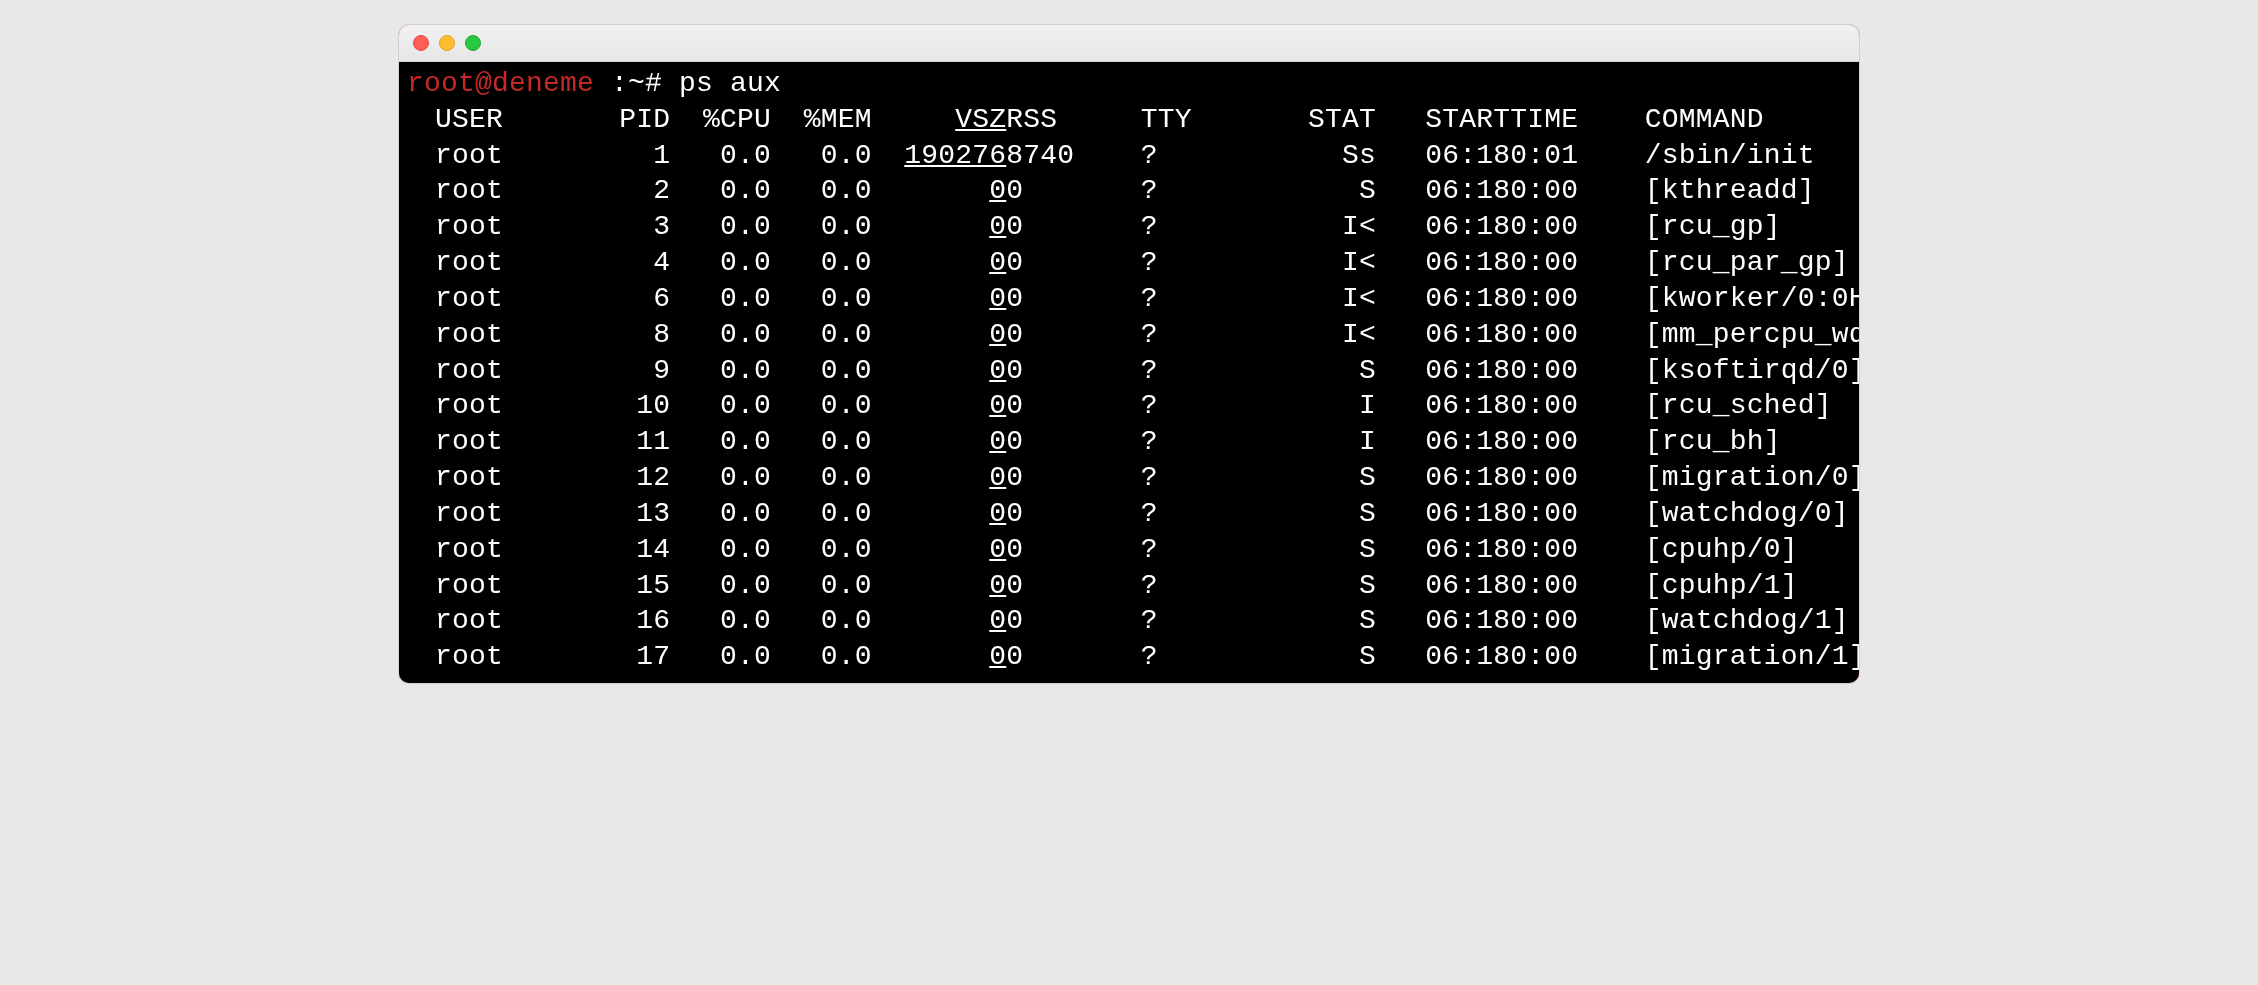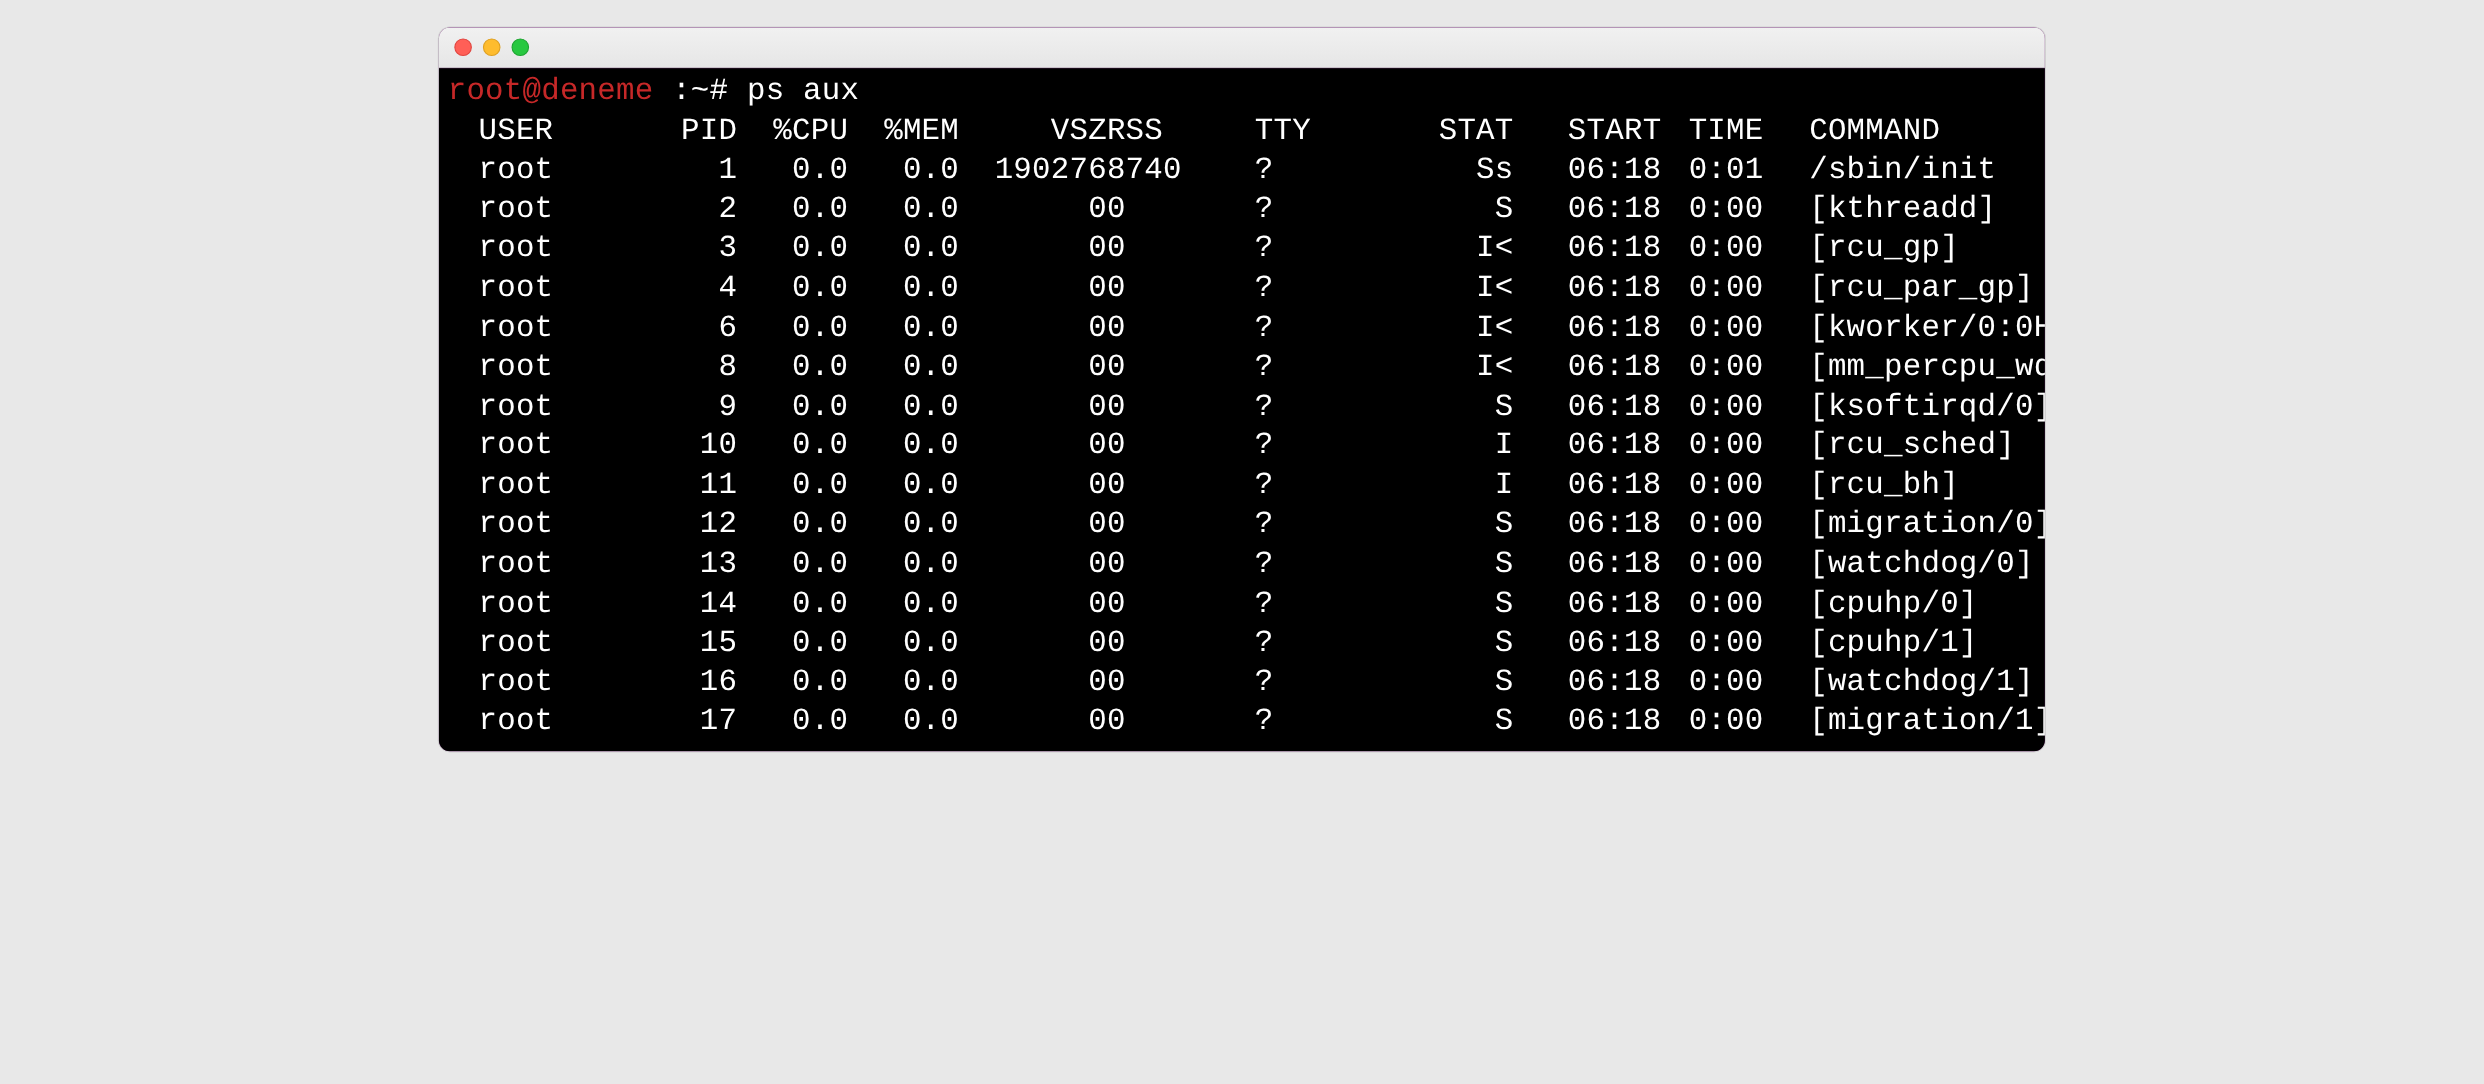--- a/index.html
+++ b/index.html
@@ -15,21 +15,21 @@
     position: relative;
     box-sizing: border-box;
     padding: 25px 60px;
   }
   .window {
     width: 1460px;
     margin: 0 auto;
     border-radius: 10px;
     overflow: hidden;
     box-shadow: 0 0 0 1px rgba(0,0,0,0.1);
-    background: #701a75;
+    background: #ec4899;
   }
   .titlebar {
     height: 36px;
     background: linear-gradient(#f1f1f1, #e6e6e6);
     display: flex;
     align-items: center;
     padding: 0 14px;
     gap: 10px;
     border-bottom: 1px solid #d0d0d0;
   }
@@ -53,26 +53,26 @@
     letter-spacing: 0.2px;
   }
   .prompt-user { color:#c62828; }  
   .prompt-rest { color:#fff; }
 
   
   .c-user  { display:inline-block; width: 9ch; text-align:left;margin-left:28px;  }
   .c-pid   { display:inline-block; width: 5ch; text-align:right; }
   .c-cpu   { display:inline-block; width: 6ch; text-align:right; }
   .c-mem   { display:inline-block; width: 6ch; text-align:right; }
-  .c-vsz   { display:inline-block; width: 8ch; text-align:right; }
+  .c-vsz   { display:inline-block; width: 8ch; text-align:right;text-decoration:underline; }
   .c-rss   { display:inline-block; width: 7ch; text-align:left;font-family:Liberation Mono, monospace; }
   .c-tty   { display:inline-block; width: 9ch; text-align:left; padding-left:1ch; box-sizing:border-box;}
   .c-stat  { display:inline-block; width: 6ch; text-align:right;  }
   .c-start { display:inline-block; width: 8ch; text-align:right;  }
-  .c-time  { display:inline-block; width: 7ch; text-align:center; }
+  .c-time  { display:inline-block; width: 7ch; text-align:left; }
   .c-cmd   { display:inline-block; padding-left:1ch; text-align:left; }
 
   .row { display:block; }
 </style>
 </head>
 <body>
 
 <div class="stage">
   <div class="window">
     <div class="titlebar">

